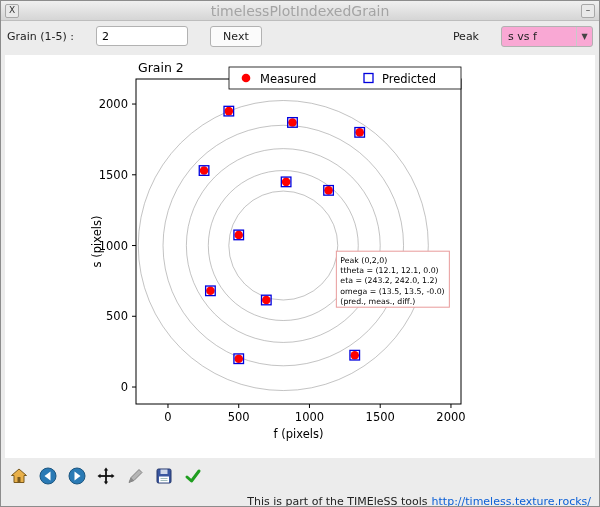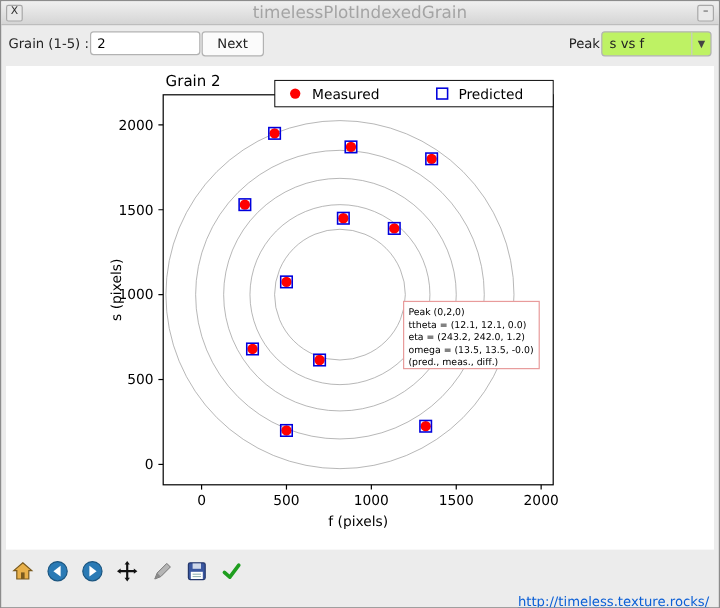--- a/index.html
+++ b/index.html
@@ -13,33 +13,33 @@
     height:20px; flex:0 0 20px; background:linear-gradient(#f0f0f0,#d5d5d5);
     display:flex; align-items:center; padding:0 4px; border-bottom:1px solid #bdbdbd;
   }
   .tb-btn {
     width:14px; height:14px; font-size:9px; line-height:1;
     display:flex; align-items:center; justify-content:center;
     border:1px solid #a8a8a8; background:#e9e9e9; border-radius:2px;
     color:#333; cursor:default;
   }
   .titlebar .title { flex:1; text-align:center; color:#a4a4a4; font-size:14px; }
-  .controls { height:30px; flex:0 0 30px; display:flex; align-items:center; padding:0 6px; gap:1px; font-size:11px; color:#222; }
+  .controls { height:30px; flex:0 0 30px; display:flex; align-items:center; padding:0 6px; gap:22px; font-size:11px; color:#222; }
   button.qt {
     background:#fbfbfb; border:1px solid #b2b2b2; border-radius:3px;
     height:21px; padding:0 12px; font-size:11px; font-family:inherit; color:#222;
   }
   input.qt {
     width:92px; height:20px; border:1px solid #b2b2b2; border-radius:3px;
     font-size:11px; padding:0 5px; font-family:inherit;
   }
   .spacer { flex:1; }
   .selectbox {
     width:92px; height:21px; border:1px solid #b2b2b2; border-radius:3px;
-    background:#bef264; display:flex; align-items:center; justify-content:space-between;
+    background:#f9a8d4; display:flex; align-items:center; justify-content:space-between;
     font-size:11px; padding:0 0 0 6px;
   }
   .selectbox .arrow {
     width:16px; height:100%; display:flex; align-items:center; justify-content:center;
     border-left:1px solid #c9c9c9; color:#444; font-size:8px;
   }
   .canvas-wrap { flex:1; padding:4px; }
   .canvas { background:#ffffff; width:100%; height:100%; }
   svg text { font-family:"DejaVu Sans", sans-serif; fill:#000; }
   .toolbar { height:28px; flex:0 0 28px; display:flex; align-items:center; gap:9px; padding:0 8px; }
@@ -189,16 +189,17 @@
       </svg>
     </span>
     <span class="icon-btn">
       <svg width="18" height="18" viewBox="0 0 18 18">
         <polyline points="3,10 7.5,14 15,4" fill="none" stroke="#1f9e1f" stroke-width="3" stroke-linecap="round" stroke-linejoin="round"></polyline>
       </svg>
     </span>
   </div>
 
   <div class="statusbar">
+    <span>This is part of the TIMEleSS tools</span>
     <a href="#">http://timeless.texture.rocks/</a>
   </div>
 
 </div>
 
 </body></html>

